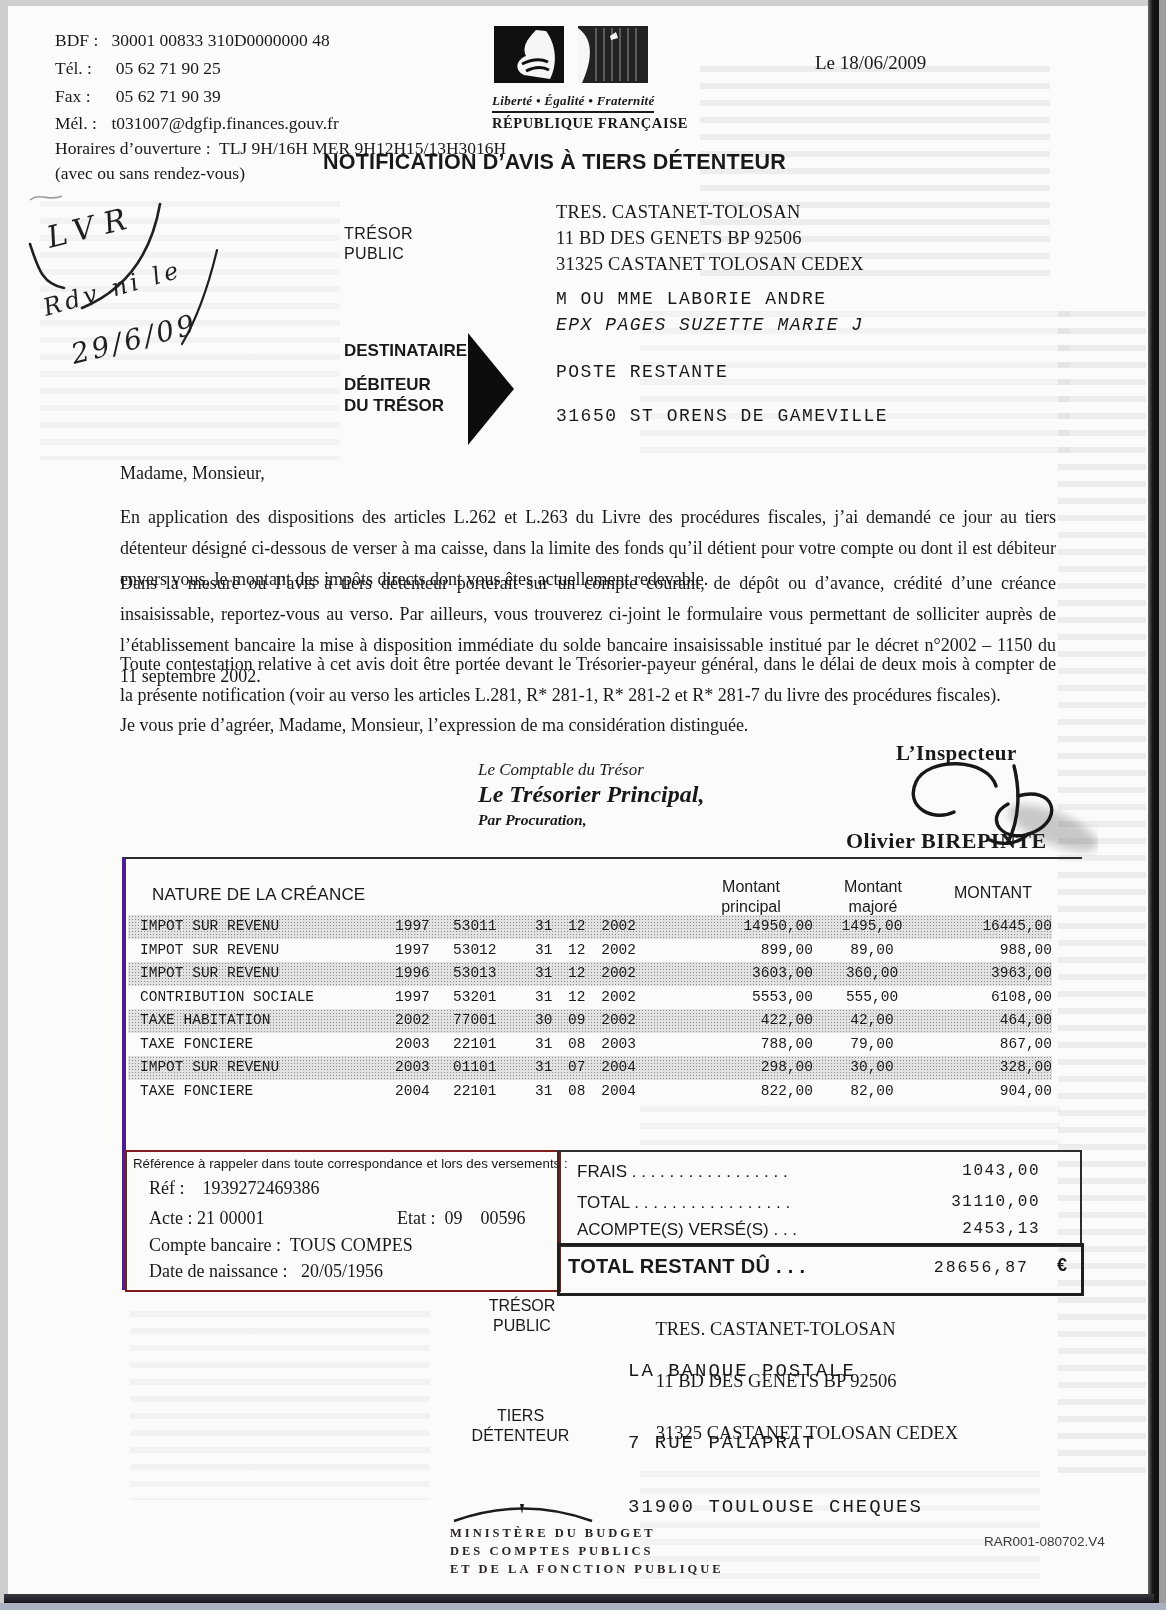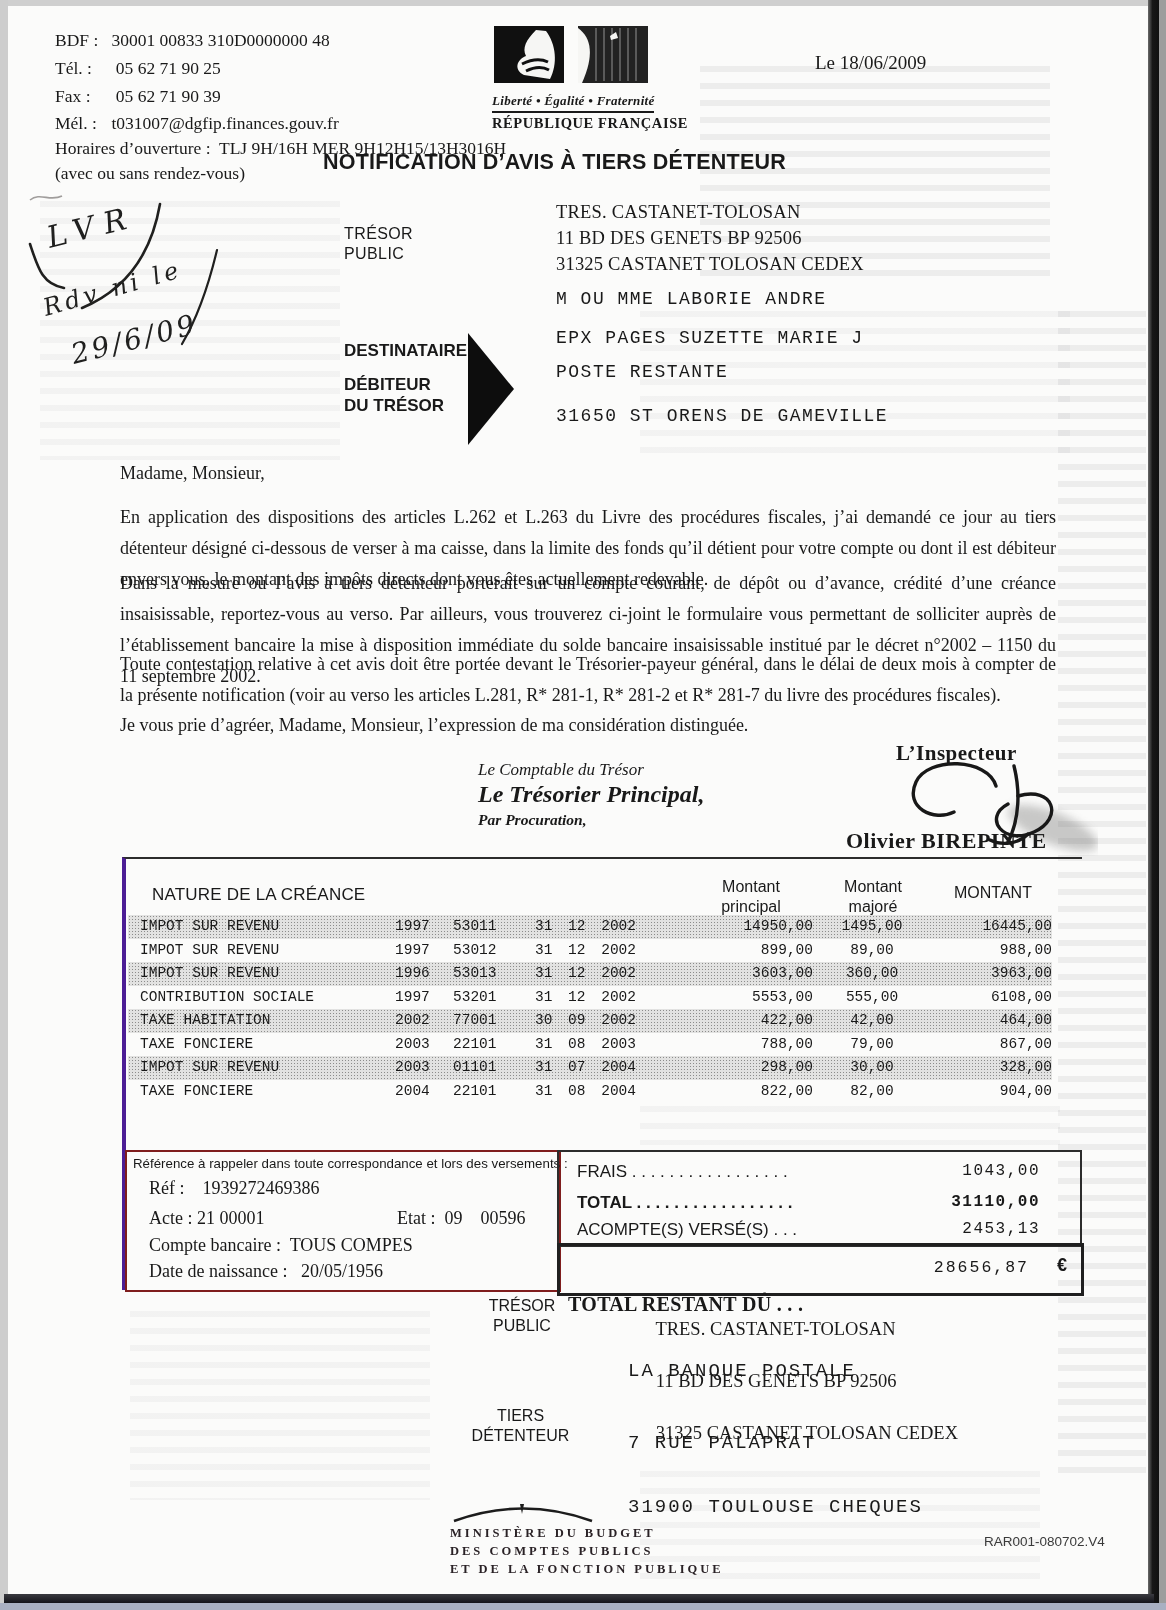--- a/index.html
+++ b/index.html
@@ -76,21 +76,21 @@
   .c-t{width:121px;text-align:right;}
 
   
   .ref-box{position:absolute;left:125px;top:1150px;width:432px;height:138px;border:2px solid #7f1d1d;}
   .ref-title{position:absolute;left:6px;top:4px;font-family:"Liberation Sans",sans-serif;font-size:13.3px;white-space:nowrap;}
   .ref-line{position:absolute;left:22px;font-size:18px;white-space:pre;}
   .frais-box{position:absolute;left:557px;top:1150px;width:521px;height:93px;border:2px solid #2c2c2c;border-left:2.5px solid #2c2c2c;}
   .frais-row{position:absolute;left:18px;right:40px;font-family:"Liberation Sans",sans-serif;font-size:17px;}
   .frais-val{position:absolute;right:0;top:0;font-family:"Liberation Mono","DejaVu Sans Mono",monospace;font-size:16px;letter-spacing:1.5px;}
   .restant-box{position:absolute;left:557px;top:1243px;width:521px;height:47px;border:3px solid #1f1f1f;}
-  .restant-label{position:absolute;left:8px;top:9px;font-family:Liberation Serif, serif;font-weight:bold;font-size:20px;letter-spacing:.3px;margin-top:38px;}
+  .restant-label{position:absolute;left:8px;top:9px;font-family:Liberation Sans, sans-serif;font-weight:bold;font-size:20px;letter-spacing:.3px;}
   .restant-val{position:absolute;right:52px;top:12px;font-family:"Liberation Mono","DejaVu Sans Mono",monospace;font-size:16.5px;letter-spacing:2px;}
   .restant-cur{position:absolute;right:14px;top:9px;font-family:"Liberation Sans",sans-serif;font-weight:bold;font-size:18px;}
 
   
   .b-tresor{position:absolute;left:462px;top:1296px;width:120px;text-align:center;font-family:"Liberation Sans",sans-serif;font-size:16px;line-height:20px;}
   .b-addr{position:absolute;left:628px;top:1290px;font-size:18.5px;line-height:26px;white-space:pre;}
   .b-mono{position:absolute;left:628px;font-family:"Liberation Mono","DejaVu Sans Mono",monospace;font-size:19px;letter-spacing:2px;white-space:pre;}
   .b-tiers{position:absolute;left:448px;top:1406px;width:145px;text-align:center;font-family:"Liberation Sans",sans-serif;font-size:16px;line-height:20px;}
 
   
@@ -166,21 +166,21 @@
     <div class="tresor-label">
       <span>TRÉSOR</span><br>
       <span>PUBLIC</span>
     </div>
 
     <div class="addr-serif" style="top:200px;">TRES. CASTANET-TOLOSAN</div>
     <div class="addr-serif" style="top:226px;">11 BD DES GENETS BP 92506</div>
     <div class="addr-serif" style="top:252px;">31325 CASTANET TOLOSAN CEDEX</div>
 
     <div class="addr-mono" style="top:289px;">M OU MME LABORIE ANDRE</div>
-    <div class="addr-mono" style="top:328px;">EPX PAGES SUZETTE MARIE J</div>
+    <div class="addr-mono" style="top:315px;font-style:italic;">EPX PAGES SUZETTE MARIE J</div>
     <div class="addr-mono" style="top:362px;">POSTE RESTANTE</div>
     <div class="addr-mono" style="top:406px;">31650 ST ORENS DE GAMEVILLE</div>
 
     <div class="dest-label" style="top:340px;">DESTINATAIRE</div>
     <div class="dest-label" style="top:374px;">
       <span>DÉBITEUR</span><br>
       <span>DU TRÉSOR</span>
     </div>
     <div class="arrow-right"></div>
 
@@ -246,21 +246,21 @@
       <div class="ref-line" style="top:56px;left:270px;">Etat :  09    00596</div>
       <div class="ref-line" style="top:83px;">Compte bancaire :  TOUS COMPES</div>
       <div class="ref-line" style="top:109px;">Date de naissance :   20/05/1956</div>
     </div>
 
     <div class="frais-box">
       <div class="frais-row" style="top:10px;">
         <span>FRAIS . . . . . . . . . . . . . . . . .</span>
         <span class="frais-val">1043,00</span>
       </div>
-      <div class="frais-row" style="top:41px;font-weight:bold;">
+      <div class="frais-row" style="top:41px;">
         <span>TOTAL . . . . . . . . . . . . . . . . .</span>
         <span class="frais-val">31110,00</span>
       </div>
       <div class="frais-row" style="top:68px;">
         <span>ACOMPTE(S) VERSÉ(S) . . .</span>
         <span class="frais-val">2453,13</span>
       </div>
     </div>
     <div class="restant-box">
       <div class="restant-label">TOTAL RESTANT DÛ . . .</div>

